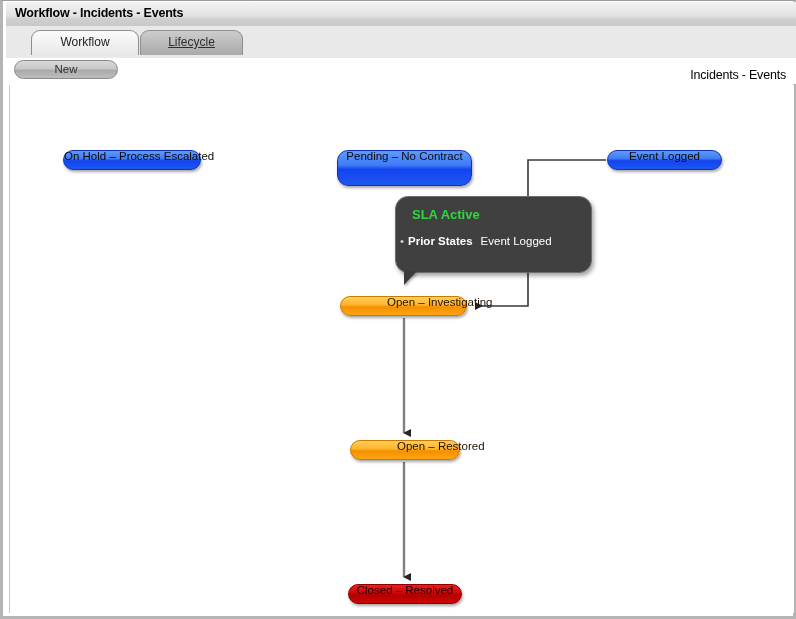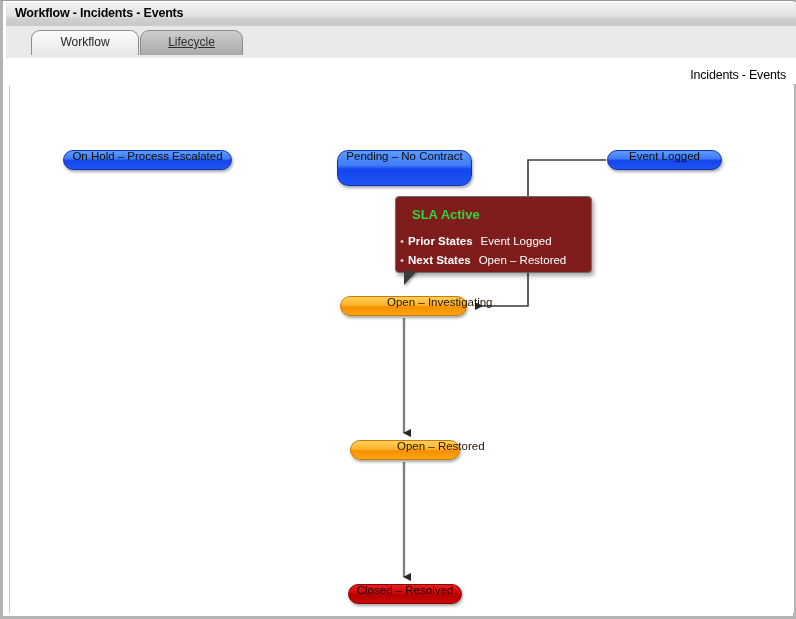--- a/index.html
+++ b/index.html
@@ -170,23 +170,23 @@
   .node.red {
     background: linear-gradient(to bottom, #e62020 0%, #d10404 45%, #b00000 55%, #cf0606 100%);
     border: 1px solid #8d0000;
     color: #1a0000;
   }
 
   
   #sla-tooltip {
     position: absolute;
     box-sizing: border-box;
-    background: #7f1d1d;
+    background: #404040;
     border: 1px solid #6d6d6d;
-    border-radius: 4px;
+    border-radius: 13px;
     z-index: 20;
     box-shadow: 2px 3px 4px rgba(0,0,0,0.35);
   }
   #sla-tooltip .tip-title {
     position: absolute;
     left: 16px;
     top: 10px;
     font-size: 13px;
     font-weight: bold;
     color: #2fd63f;
@@ -234,20 +234,23 @@
   <div id="tabstrip">
     <div class="tab active" id="tab-workflow">
       <span>Workflow</span>
     </div>
     <div class="tab inactive" id="tab-lifecycle">
       <span>Lifecycle</span>
     </div>
   </div>
 
   <div id="toolbar">
+    <div id="new-button">
+      <span>New</span>
+    </div>
     <span id="page-label">Incidents - Events</span>
   </div>
 
   <div id="canvas">
 
     <svg id="edge-layer" width="784" height="528">
       <defs>
         <marker id="arrow-down" markerWidth="9" markerHeight="9" refX="4" refY="7" orient="auto" markerUnits="userSpaceOnUse">
           <path d="M0,0 L8,0 L4,8 z" fill="#262626"></path>
         </marker>
@@ -256,21 +259,21 @@
         </marker>
       </defs>
 
       <path d="M596,75 L518,75 L518,221 L466,221" fill="none" stroke="#3a3a3a" stroke-width="1.6" marker-end="url(#arrow-left)"></path>
 
       <path d="M394,233 L394,348" fill="none" stroke="#808080" stroke-width="2.4" marker-end="url(#arrow-down)"></path>
 
       <path d="M394,377 L394,492" fill="none" stroke="#808080" stroke-width="2.4" marker-end="url(#arrow-down)"></path>
     </svg>
 
-    <div class="node blue" style="left:53px; top:65px; width:169px; height:20px; line-height:18px;">
+    <div class="node blue" style="left:53px; top:65px; width:138px; height:20px; line-height:18px;">
       <span class="node-label">On Hold – Process Escalated</span>
     </div>
 
     <div class="node blue" style="left:327px; top:65px; width:135px; height:36px; line-height:18px;">
       <span class="node-label">Pending – No Contract</span>
     </div>
 
     <div class="node blue" style="left:597px; top:65px; width:115px; height:20px; line-height:18px;">
       <span class="node-label">Event Logged</span>
     </div>
@@ -287,21 +290,18 @@
       <span class="node-label">Closed – Resolved</span>
     </div>
 
     <div id="sla-tooltip" style="left:385px; top:111px; width:197px; height:77px;">
       <span class="tip-title">SLA Active</span>
 
       <div class="tip-row" style="top:38px;">
         <span class="bullet">•</span><span class="tip-key">Prior States</span><span class="tip-val">Event Logged</span>
       </div>
 
-      <div class="tip-row" style="top:57px;">
-        <span class="bullet">•</span><span class="tip-key">Next States</span><span class="tip-val">Open – Restored</span>
-      </div>
 
       <div class="tip-tail"></div>
     </div>
 
   </div>
 </div>
 
 </body></html>

